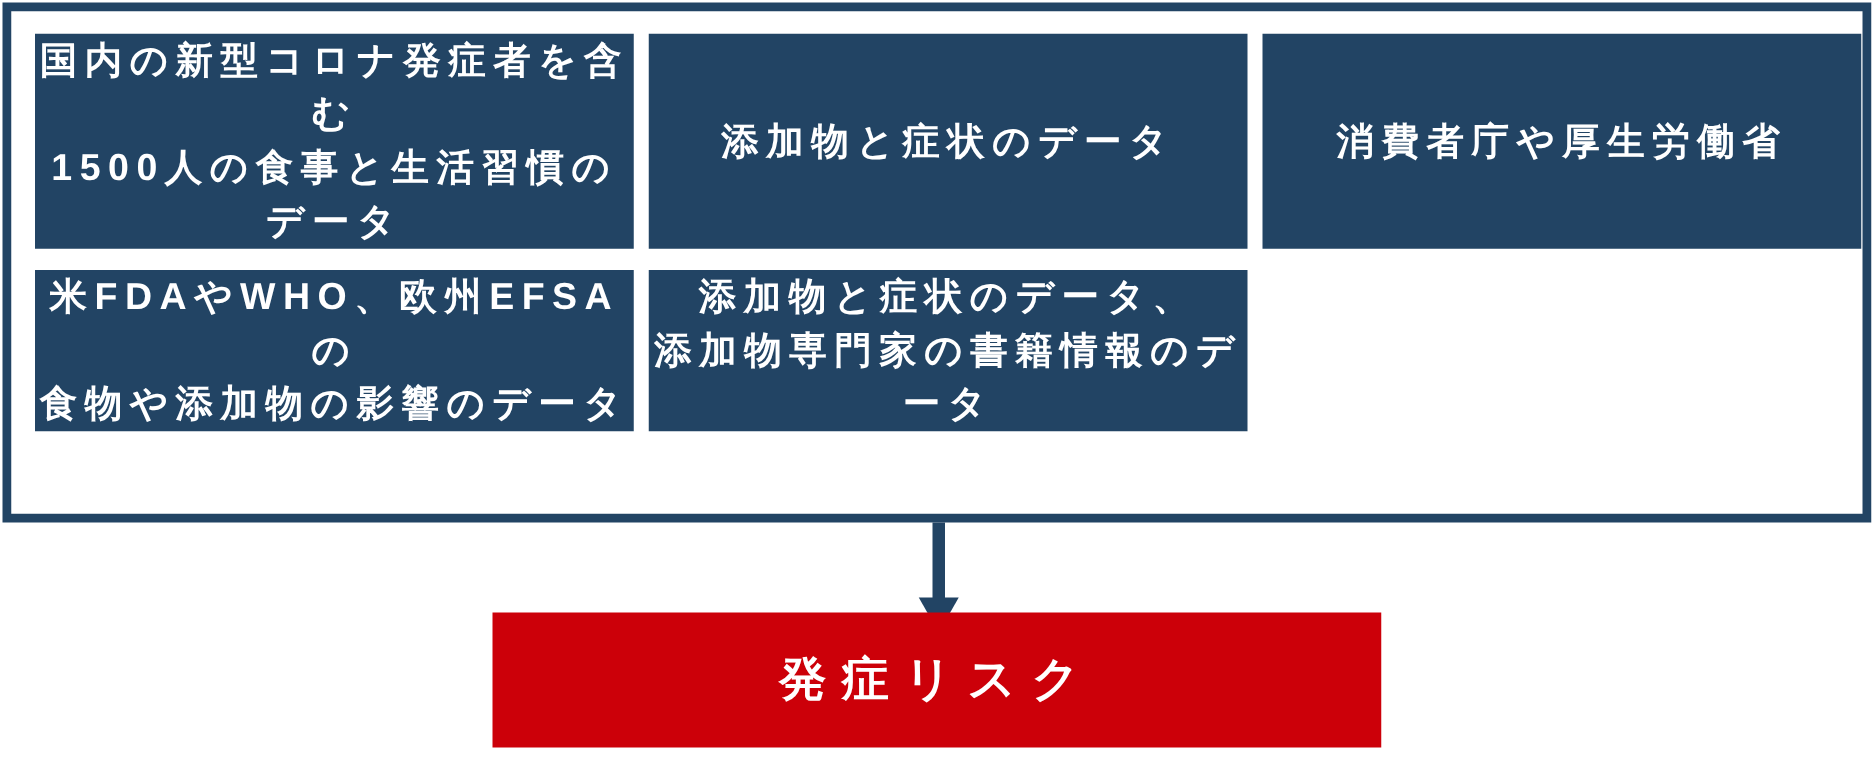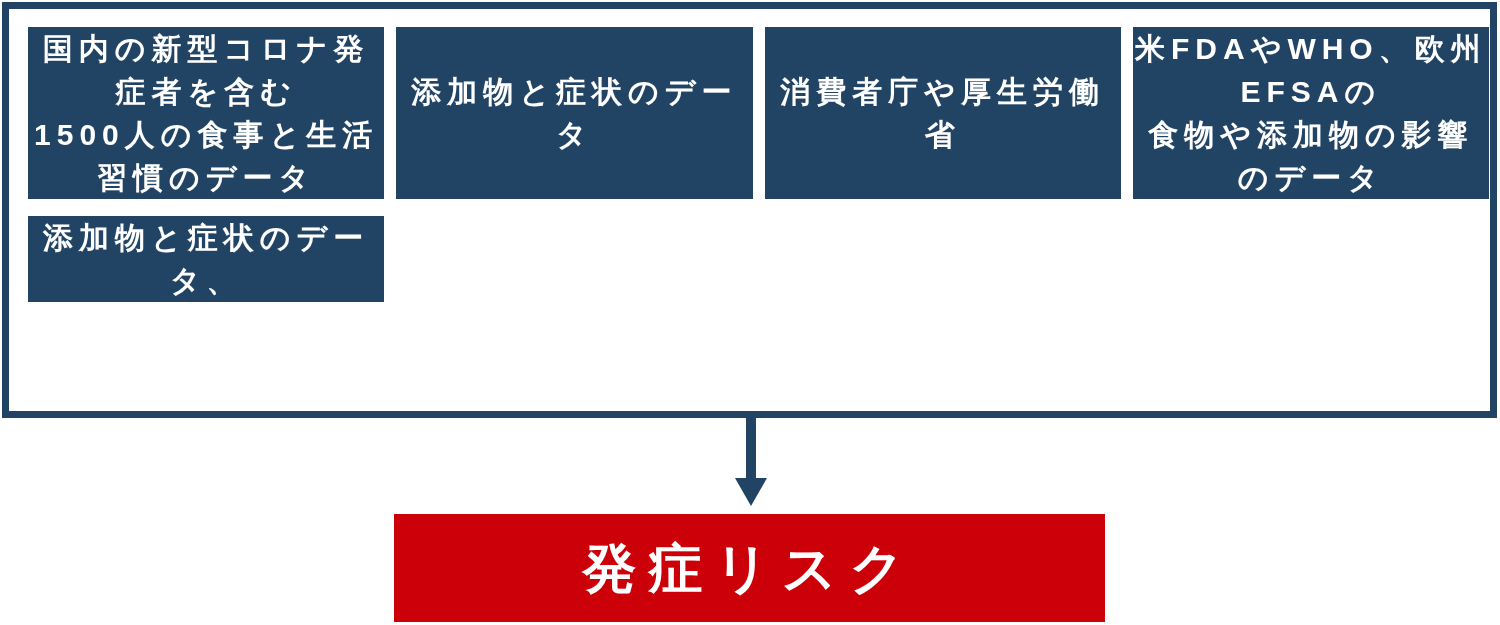--- a/index.html
+++ b/index.html
@@ -22,21 +22,21 @@
   }
   .sources-frame {
     position: absolute;
     left: 2px;
     top: 2px;
     width: 1495px;
     height: 416px;
     border: 7px solid var(--navy);
     background: #ffffff;
     display: grid;
-    grid-template-columns: 1fr 1fr 1fr 1fr;
+    grid-template-columns: 1fr 1fr 1fr;
     grid-template-rows: 1fr 1fr 1fr;
     gap: 17px 12px;
     padding: 18px 1px 18px 19px;
   }
   .source-box {
     background: var(--navy);
     color: var(--text_white);
     display: flex;
     flex-direction: column;
     align-items: center;
@@ -62,30 +62,30 @@
     top: 478px;
     width: 0;
     height: 0;
     border-left: 16px solid transparent;
     border-right: 16px solid transparent;
     border-top: 28px solid var(--navy);
   }
   .result-box {
     position: absolute;
     left: 394px;
-    top: 514px;
+    top: 490px;
     width: 711px;
     height: 108px;
     background: var(--red);
     color: var(--text_white);
     display: flex;
     align-items: center;
     justify-content: center;
     text-align: center;
-    font-size: 54px;
+    font-size: 38px;
     font-weight: 700;
     letter-spacing: 12px;
     line-height: 1;
   }
 </style>
 </head>
 <body>
 
 <div class="canvas">
 
@@ -107,20 +107,21 @@
     </div>
 
 
     <div class="source-box">
       <span class="line">米FDAやWHO、欧州EFSAの</span>
       <span class="line">食物や添加物の影響のデータ</span>
     </div>
 
     <div class="source-box">
       <span class="line">添加物と症状のデータ、</span>
+      <span class="line">添加物専門家の書籍情報のデータ</span>
     </div>
 
   </div>
 
   <div class="arrow-stem"></div>
   <div class="arrow-head"></div>
 
   <div class="result-box">
     <span>発症リスク</span>
   </div>

